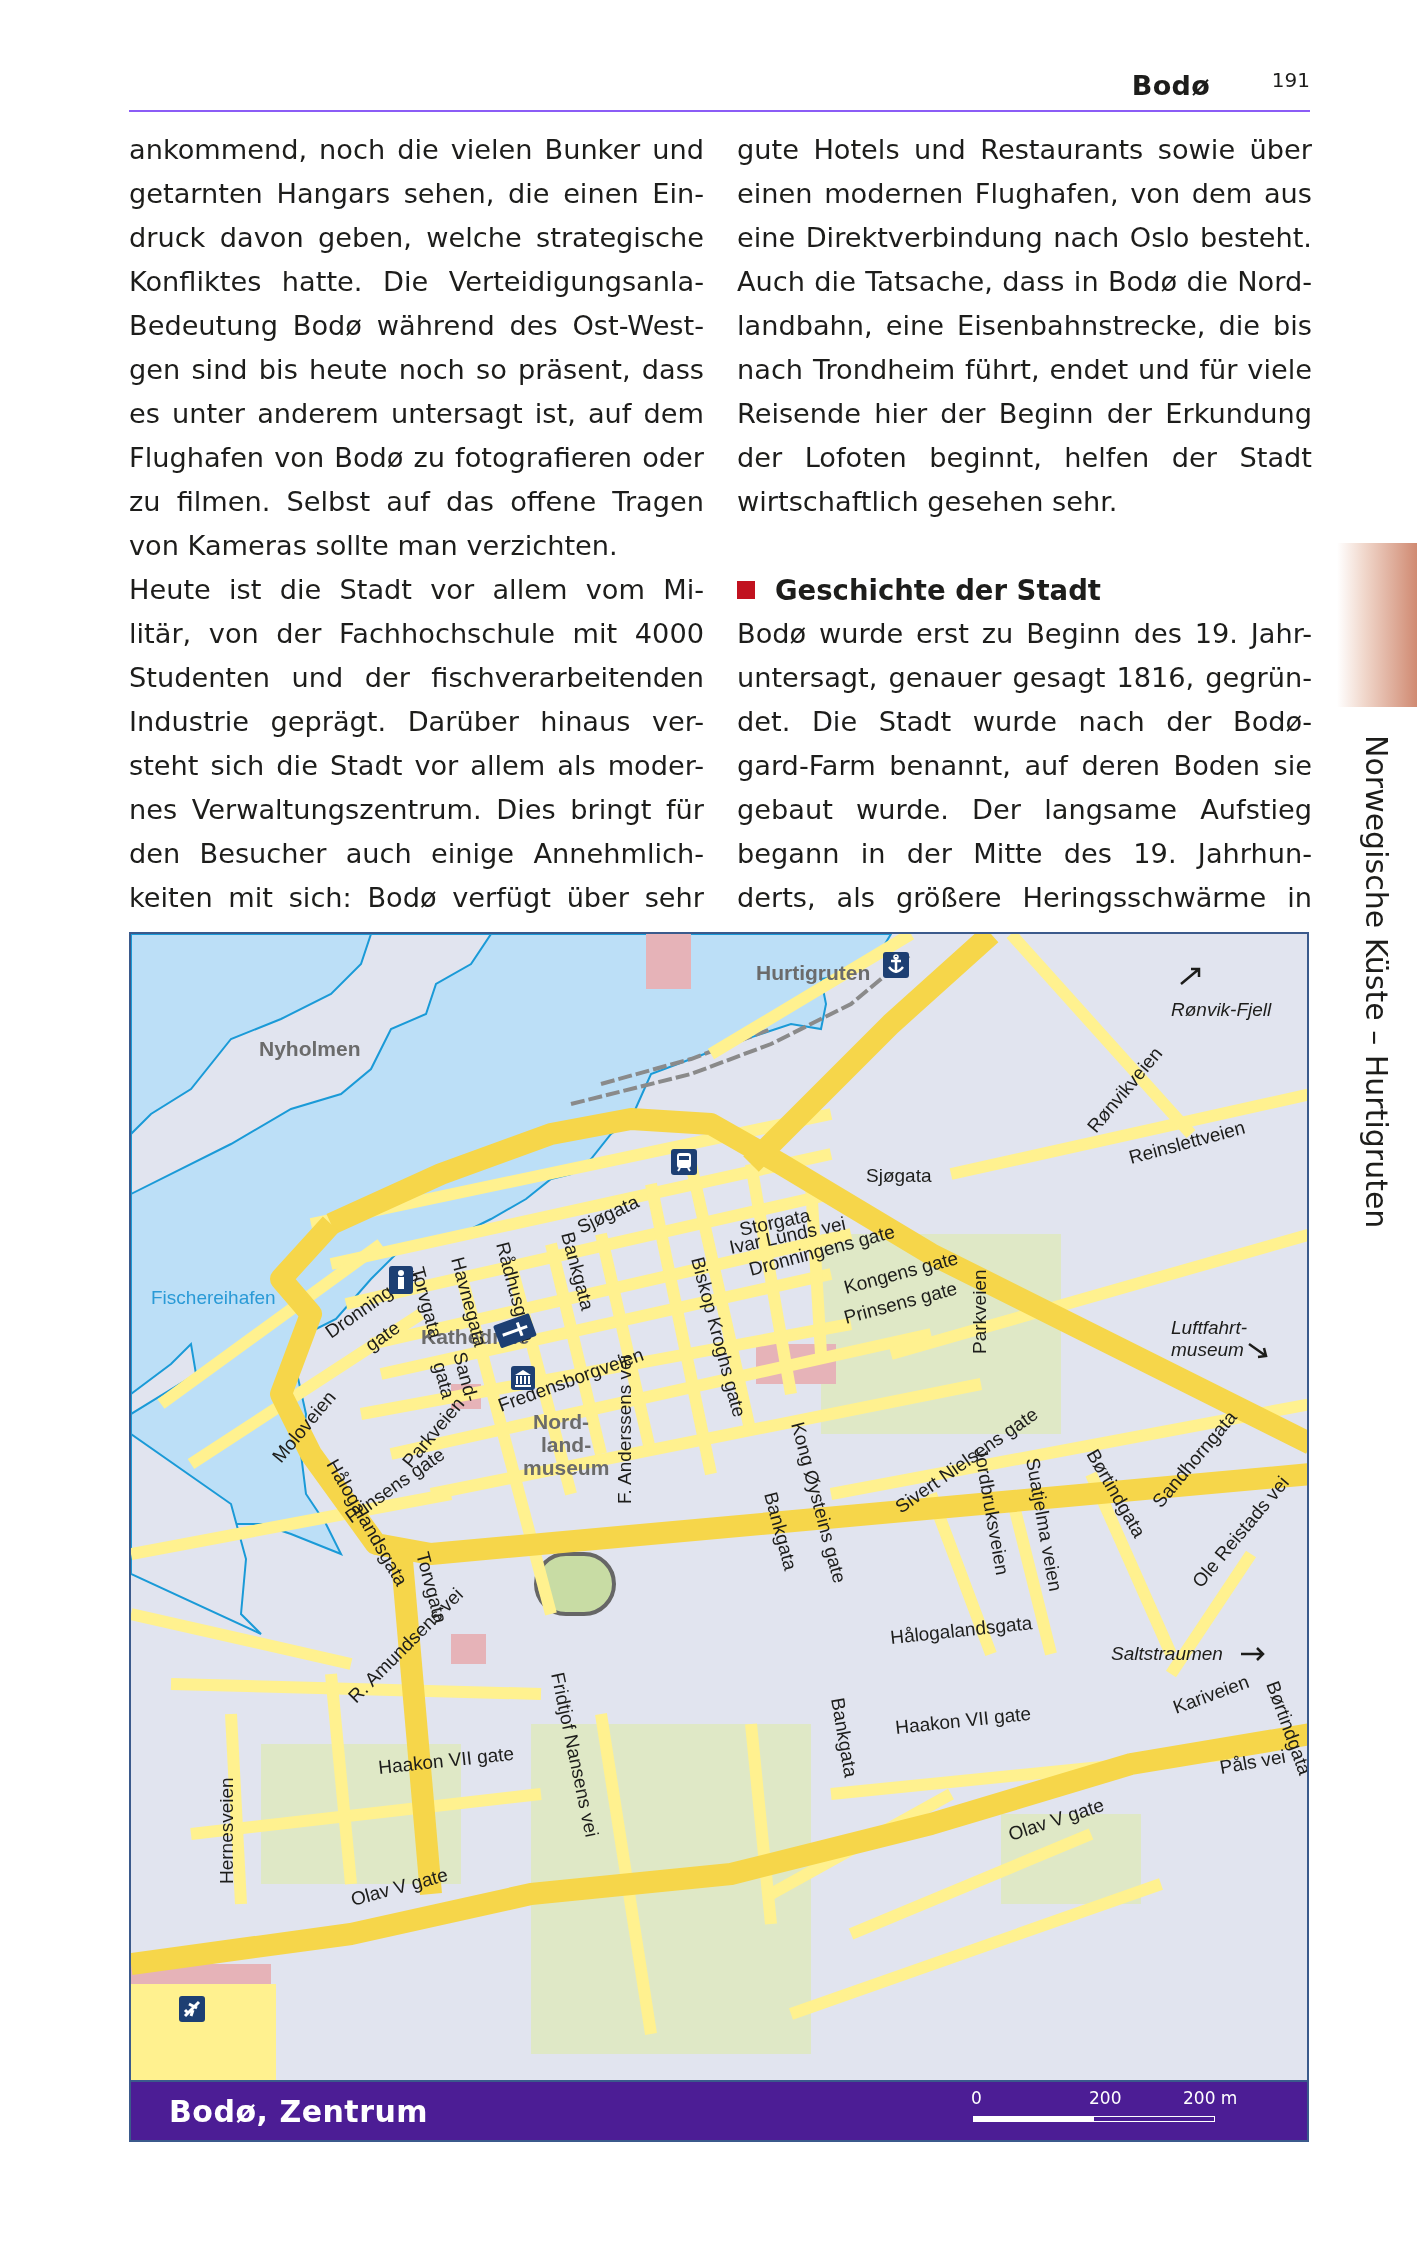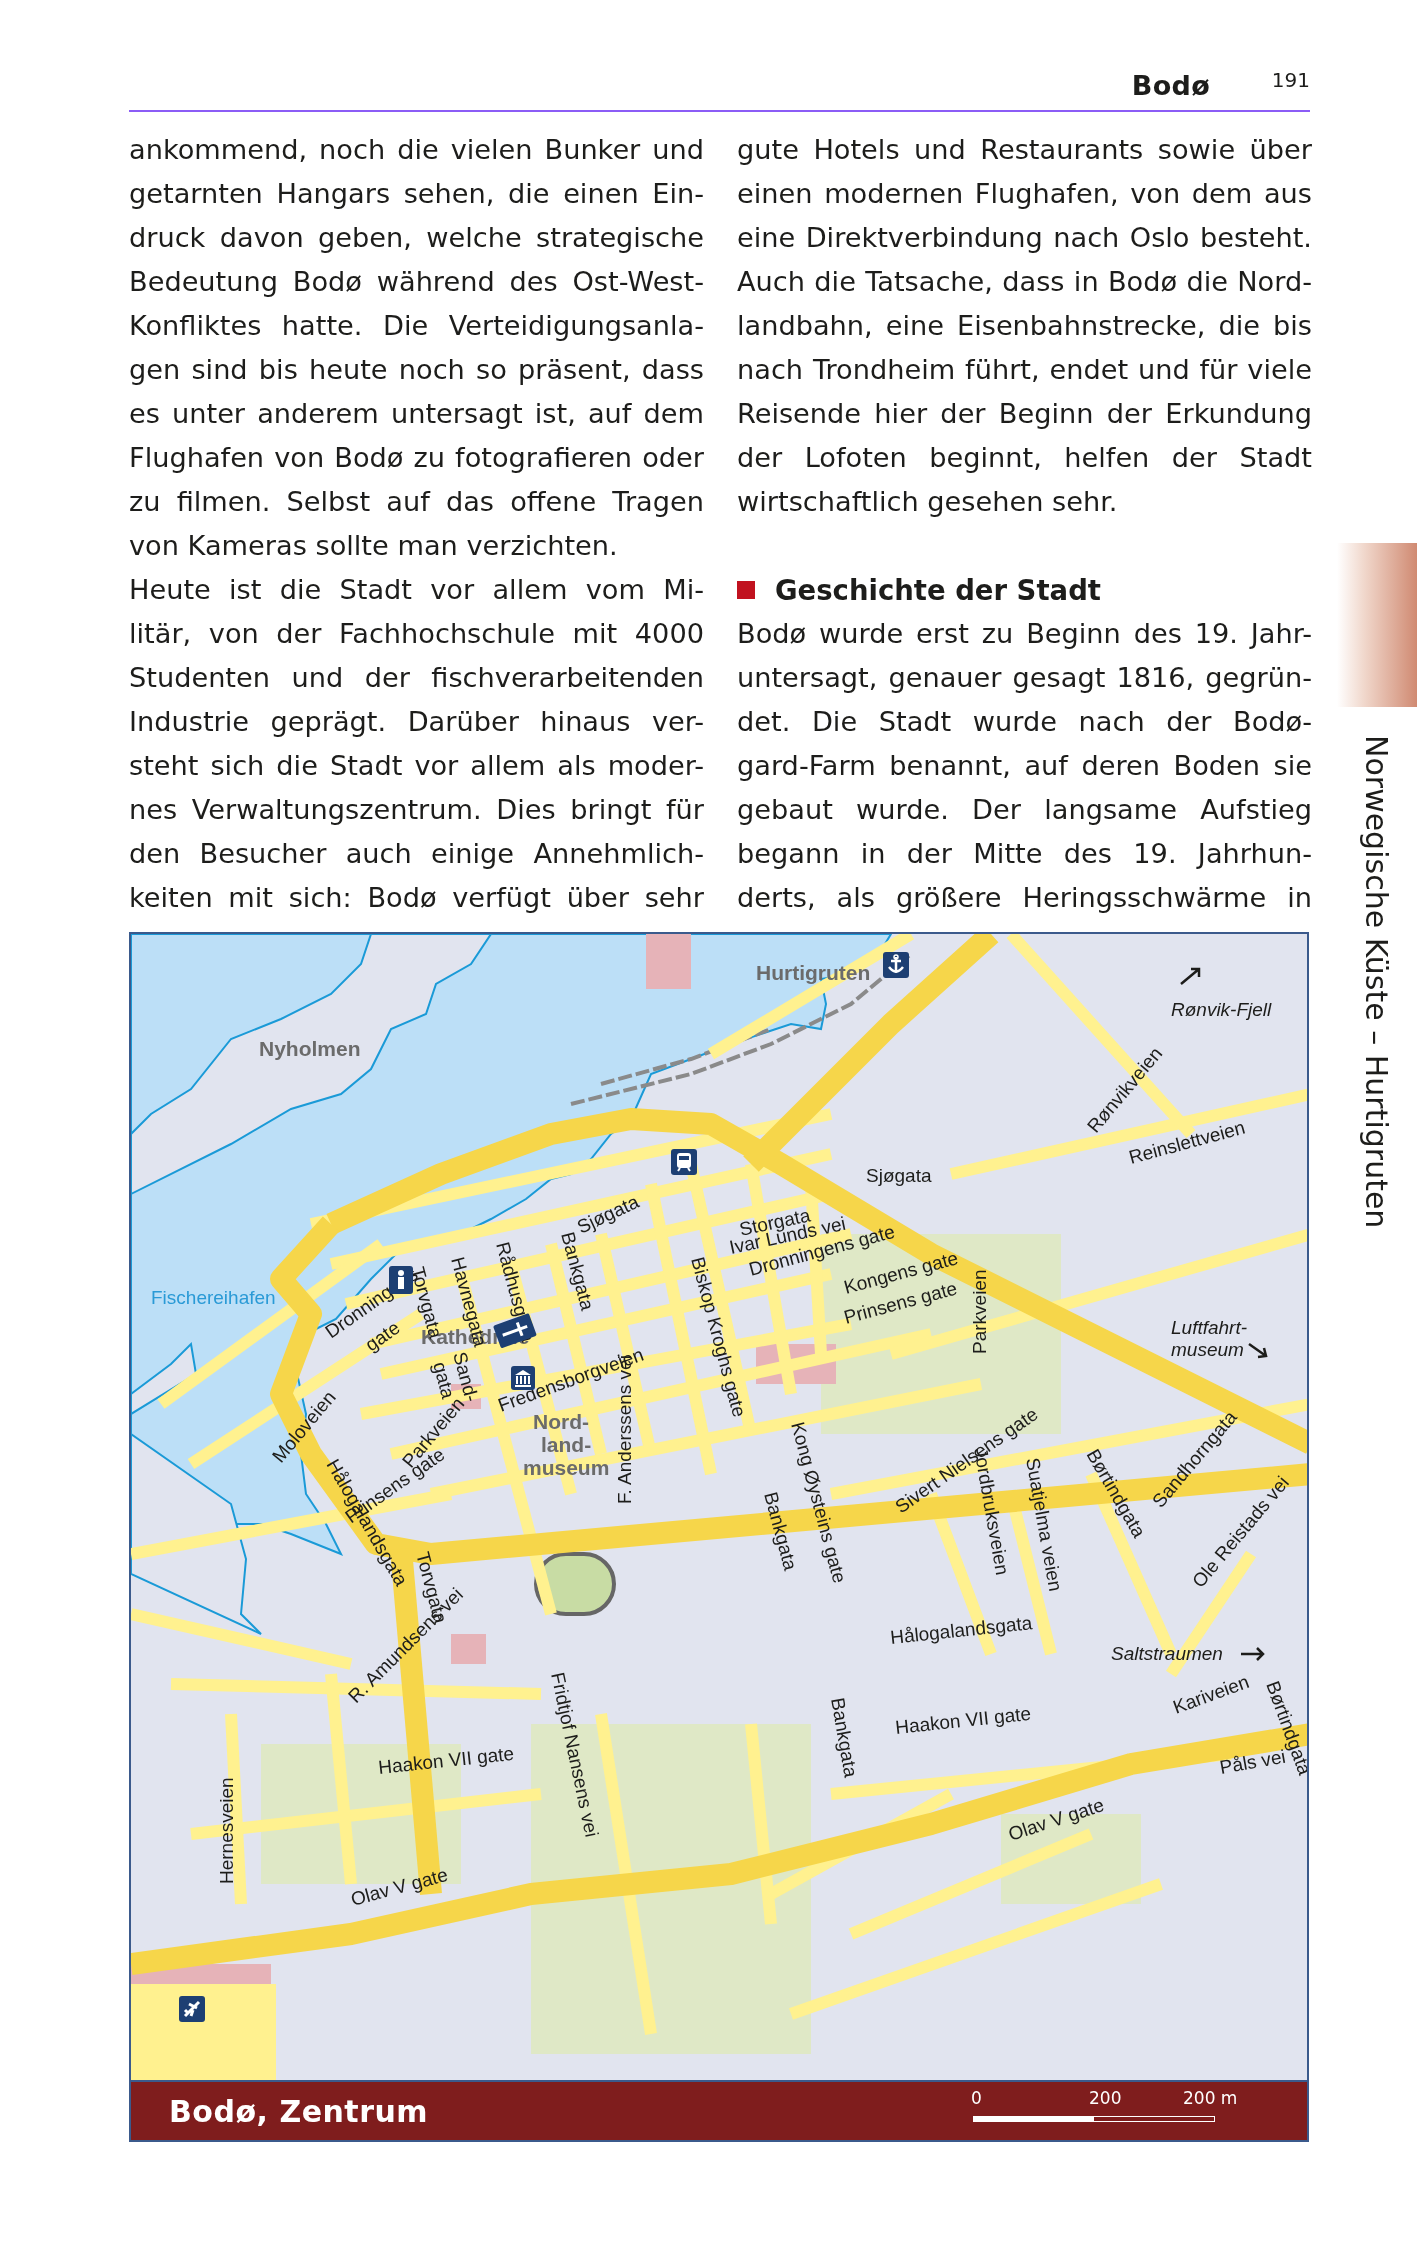--- a/index.html
+++ b/index.html
@@ -14,21 +14,21 @@
   .col-left { left:129px; }
   .col-right { left:737px; }
   .gap { height:44px; }
   .heading { font-weight:bold; display:flex; align-items:center; font-size:27.5px; height:44px; }
   .heading .sq { display:inline-block; width:18px; height:18px; background:#c1121f; margin-right:20px; }
   .side-tab { position:absolute; left:1337px; top:543px; width:80px; height:164px; background:linear-gradient(to right, #ffffff 0%, #f0d6ca 35%, #d08a72 100%); }
   .side-label { position:absolute; left:1348px; top:735px; width:60px; height:500px; }
   .side-label span { position:absolute; left:0; top:0; transform-origin:0 0; transform:translate(46px,0) rotate(90deg); white-space:nowrap; font-size:30px; color:#1d1d1b; }
   .map { position:absolute; left:129px; top:932px; width:1180px; height:1210px; border:2px solid #3b5a8c; box-sizing:border-box; overflow:hidden; background:#e1e4ef; }
   .map svg { position:absolute; left:0; top:0; }
-  .map-caption { position:absolute; left:0; bottom:0; width:100%; height:58px; background:#7f1d1d; border-top:2px solid #3b5a8c;margin-top:35px; }
+  .map-caption { position:absolute; left:0; bottom:0; width:100%; height:58px; background:#4c1d95; border-top:2px solid #3b5a8c;margin-top:35px; }
   .caption-title { position:absolute; left:38px; top:12px; font-size:30px; font-weight:bold; color:#ffffff; letter-spacing:0.5px; }
   .scale { position:absolute; left:840px; top:4px; width:240px; height:46px; color:#fff; font-size:17px; }
   .scale .t0 { position:absolute; left:0; top:2px; }
   .scale .t1 { position:absolute; left:118px; top:2px; }
   .scale .t2 { position:absolute; left:212px; top:2px; white-space:nowrap; }
   .scale .bar { position:absolute; left:2px; top:30px; width:242px; height:6px; border:1px solid #fff; box-sizing:border-box; }
   .scale .bar .fill { width:50%; height:100%; background:#fff; }
   .lbl { font-family:"Liberation Sans", sans-serif; fill:#1d1d1b; font-size:19px; }
   .lbl-i { font-style:italic; }
   .lbl-grey { fill:#6b6b6b; font-weight:bold; font-size:21px; }
@@ -45,22 +45,22 @@
 <div class="side-tab"></div>
 <div class="side-label">
   <span>Norwegische Küste – Hurtigruten</span>
 </div>
 
 <div class="col col-left">
   <p>
     <span class="ln">ankommend, noch die vielen Bunker und</span>
     <span class="ln">getarnten Hangars sehen, die einen Ein-</span>
     <span class="ln">druck davon geben, welche strategische</span>
+    <span class="ln">Konfliktes hatte. Die Verteidigungsanla-</span>
     <span class="ln">Bedeutung Bodø während des Ost-West-</span>
-    <span class="ln">Konfliktes hatte. Die Verteidigungsanla-</span>
     <span class="ln">gen sind bis heute noch so präsent, dass</span>
     <span class="ln">es unter anderem untersagt ist, auf dem</span>
     <span class="ln">Flughafen von Bodø zu fotografieren oder</span>
     <span class="ln">zu filmen. Selbst auf das offene Tragen</span>
     <span class="ln last">von Kameras sollte man verzichten.</span>
   </p>
   <p>
     <span class="ln">Heute ist die Stadt vor allem vom Mi-</span>
     <span class="ln">litär, von der Fachhochschule mit 4000</span>
     <span class="ln">Studenten und der fischverarbeitenden</span>

